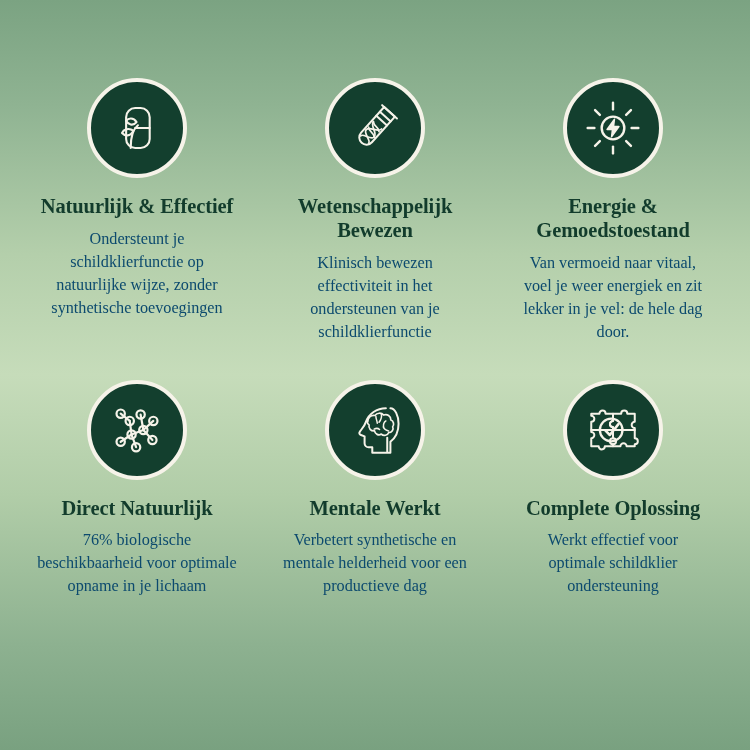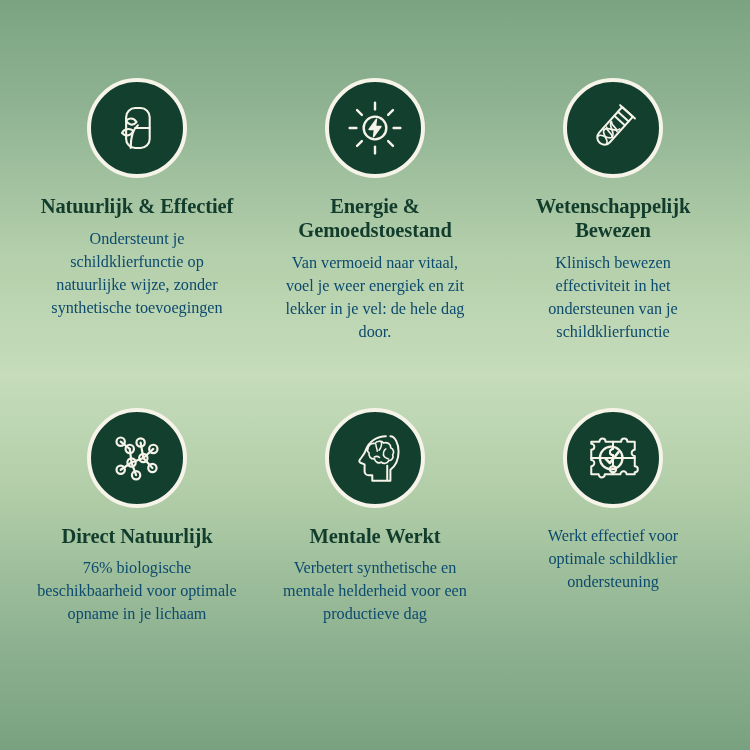--- a/index.html
+++ b/index.html
@@ -16,21 +16,20 @@
         #8db190 86%,
         #79a180 100%);
     overflow:hidden;
   }
 
   .board {
     width:750px; height:750px;
     display:flex; flex-direction:column;
     justify-content:flex-start;
     padding:78px 18px 40px 18px;
-    gap:28px;
   }
 
   .row {
     display:flex;
     width:100%;
   }
   .row-top { margin-bottom:36px; }
 
   .card {
     flex:1 1 0;
@@ -94,41 +93,20 @@
             <path d="M30 10h6a10 10 0 0 1 10 10v24a10 10 0 0 1-10 10h-6a10 10 0 0 1-10-10V20A10 10 0 0 1 30 10z"></path>
             <line x1="30" y1="32" x2="46" y2="32"></line>
             <path d="M25 54c0-12 2-20 8-25"></path>
             <path d="M31.5 25.5c-3.5-5.5-9-4.5-11.5-1.5 2 4 7.5 6.5 11.5 1.5z"></path>
             <path d="M28 35c-5.5-4-11-1-12.5 2.5 3 3.5 9 4.5 12.5-2.5z"></path>
           </svg>
         </span>
       </div>
       <div class="card-title">Natuurlijk &amp; Effectief</div>
       <div class="card-desc">Ondersteunt je schildklierfunctie op natuurlijke wijze, zonder synthetische toevoegingen</div>
-    </div>
-
-    <div class="card c1">
-      <div class="badge">
-        <span>
-          <svg width="58" height="58" viewBox="0 0 64 64" fill="none" stroke="#f6f3e9" stroke-width="2.4" stroke-linecap="round" stroke-linejoin="round">
-            <circle cx="32" cy="32" r="12.5"></circle>
-            <path d="M33.5 22.5 25.5 33.5h6l-1 8 8-11h-6z" fill="#f6f3e9" stroke-width="1.6"></path>
-            <line x1="32" y1="4" x2="32" y2="11.5"></line>
-            <line x1="32" y1="52.5" x2="32" y2="60"></line>
-            <line x1="4" y1="32" x2="11.5" y2="32"></line>
-            <line x1="52.5" y1="32" x2="60" y2="32"></line>
-            <line x1="12.2" y1="12.2" x2="17.5" y2="17.5"></line>
-            <line x1="46.5" y1="46.5" x2="51.8" y2="51.8"></line>
-            <line x1="12.2" y1="51.8" x2="17.5" y2="46.5"></line>
-            <line x1="46.5" y1="17.5" x2="51.8" y2="12.2"></line>
-          </svg>
-        </span>
-      </div>
-      <div class="card-title">Energie &amp; Gemoedstoestand</div>
-      <div class="card-desc">Van vermoeid naar vitaal, voel je weer energiek en zit lekker in je vel: de hele dag door.</div>
     </div>
 
     <div class="card c2">
       <div class="badge">
         <span>
           <svg width="58" height="58" viewBox="0 0 64 64" fill="none" stroke="#f6f3e9" stroke-width="2" stroke-linecap="round" stroke-linejoin="round">
             <g transform="rotate(42 32 32)">
               <path d="M24 8h16v38a8 8 0 0 1-16 0z"></path>
               <line x1="21" y1="8" x2="43" y2="8"></line>
               <line x1="24" y1="15" x2="40" y2="15"></line>
@@ -138,20 +116,41 @@
               <path d="M26 28c0 6 12 6 12 12" stroke-width="1.7"></path>
               <path d="M38 28c0 6-12 6-12 12" stroke-width="1.7"></path>
               <path d="M26 40c0 5 12 5 12 9" stroke-width="1.7"></path>
               <path d="M38 40c0 5-12 5-12 9" stroke-width="1.7"></path>
             </g>
           </svg>
         </span>
       </div>
       <div class="card-title">Wetenschappelijk Bewezen</div>
       <div class="card-desc">Klinisch bewezen effectiviteit in het ondersteunen van je schildklierfunctie</div>
+    </div>
+
+    <div class="card c1">
+      <div class="badge">
+        <span>
+          <svg width="58" height="58" viewBox="0 0 64 64" fill="none" stroke="#f6f3e9" stroke-width="2.4" stroke-linecap="round" stroke-linejoin="round">
+            <circle cx="32" cy="32" r="12.5"></circle>
+            <path d="M33.5 22.5 25.5 33.5h6l-1 8 8-11h-6z" fill="#f6f3e9" stroke-width="1.6"></path>
+            <line x1="32" y1="4" x2="32" y2="11.5"></line>
+            <line x1="32" y1="52.5" x2="32" y2="60"></line>
+            <line x1="4" y1="32" x2="11.5" y2="32"></line>
+            <line x1="52.5" y1="32" x2="60" y2="32"></line>
+            <line x1="12.2" y1="12.2" x2="17.5" y2="17.5"></line>
+            <line x1="46.5" y1="46.5" x2="51.8" y2="51.8"></line>
+            <line x1="12.2" y1="51.8" x2="17.5" y2="46.5"></line>
+            <line x1="46.5" y1="17.5" x2="51.8" y2="12.2"></line>
+          </svg>
+        </span>
+      </div>
+      <div class="card-title">Energie &amp; Gemoedstoestand</div>
+      <div class="card-desc">Van vermoeid naar vitaal, voel je weer energiek en zit lekker in je vel: de hele dag door.</div>
     </div>
 
   </div>
 
   <div class="row row-bottom">
 
     <div class="card c3">
       <div class="badge">
         <span>
           <svg width="58" height="58" viewBox="0 0 64 64" fill="none" stroke="#f6f3e9" stroke-width="2.2" stroke-linecap="round" stroke-linejoin="round">
@@ -201,17 +200,18 @@
           <svg width="58" height="58" viewBox="0 0 64 64" fill="none" stroke="#f6f3e9" stroke-width="2" stroke-linecap="round" stroke-linejoin="round">
             <path d="M8 14h9a3.4 3.4 0 1 1 6.8 0H32v8.2a3.4 3.4 0 1 0 0 6.8V32H8v-9a3.4 3.4 0 1 0 0-6.8z"></path>
             <path d="M32 14h9a3.4 3.4 0 1 1 6.8 0H56v9a3.4 3.4 0 1 0 0 6.8V32H32v-3.2a3.4 3.4 0 1 1 0-6.8z"></path>
             <path d="M8 32h24v9a3.4 3.4 0 1 0 0 6.8V50H23a3.4 3.4 0 1 1-6.8 0H8V41a3.4 3.4 0 1 0 0-6.8z"></path>
             <path d="M32 32h24v9a3.4 3.4 0 1 1 0 6.8V50h-9a3.4 3.4 0 1 0-6.8 0H32v-2.2a3.4 3.4 0 1 0 0-6.8z"></path>
             <circle cx="30" cy="32" r="12.5" stroke-width="2.3"></circle>
             <path d="M23.5 32.5 28.5 37.5 38 25.5" stroke-width="2.6"></path>
           </svg>
         </span>
       </div>
+      <div class="card-title">Complete Oplossing</div>
       <div class="card-desc">Werkt effectief voor optimale schildklier ondersteuning</div>
     </div>
 
   </div>
 </div>
 
 </body></html>

